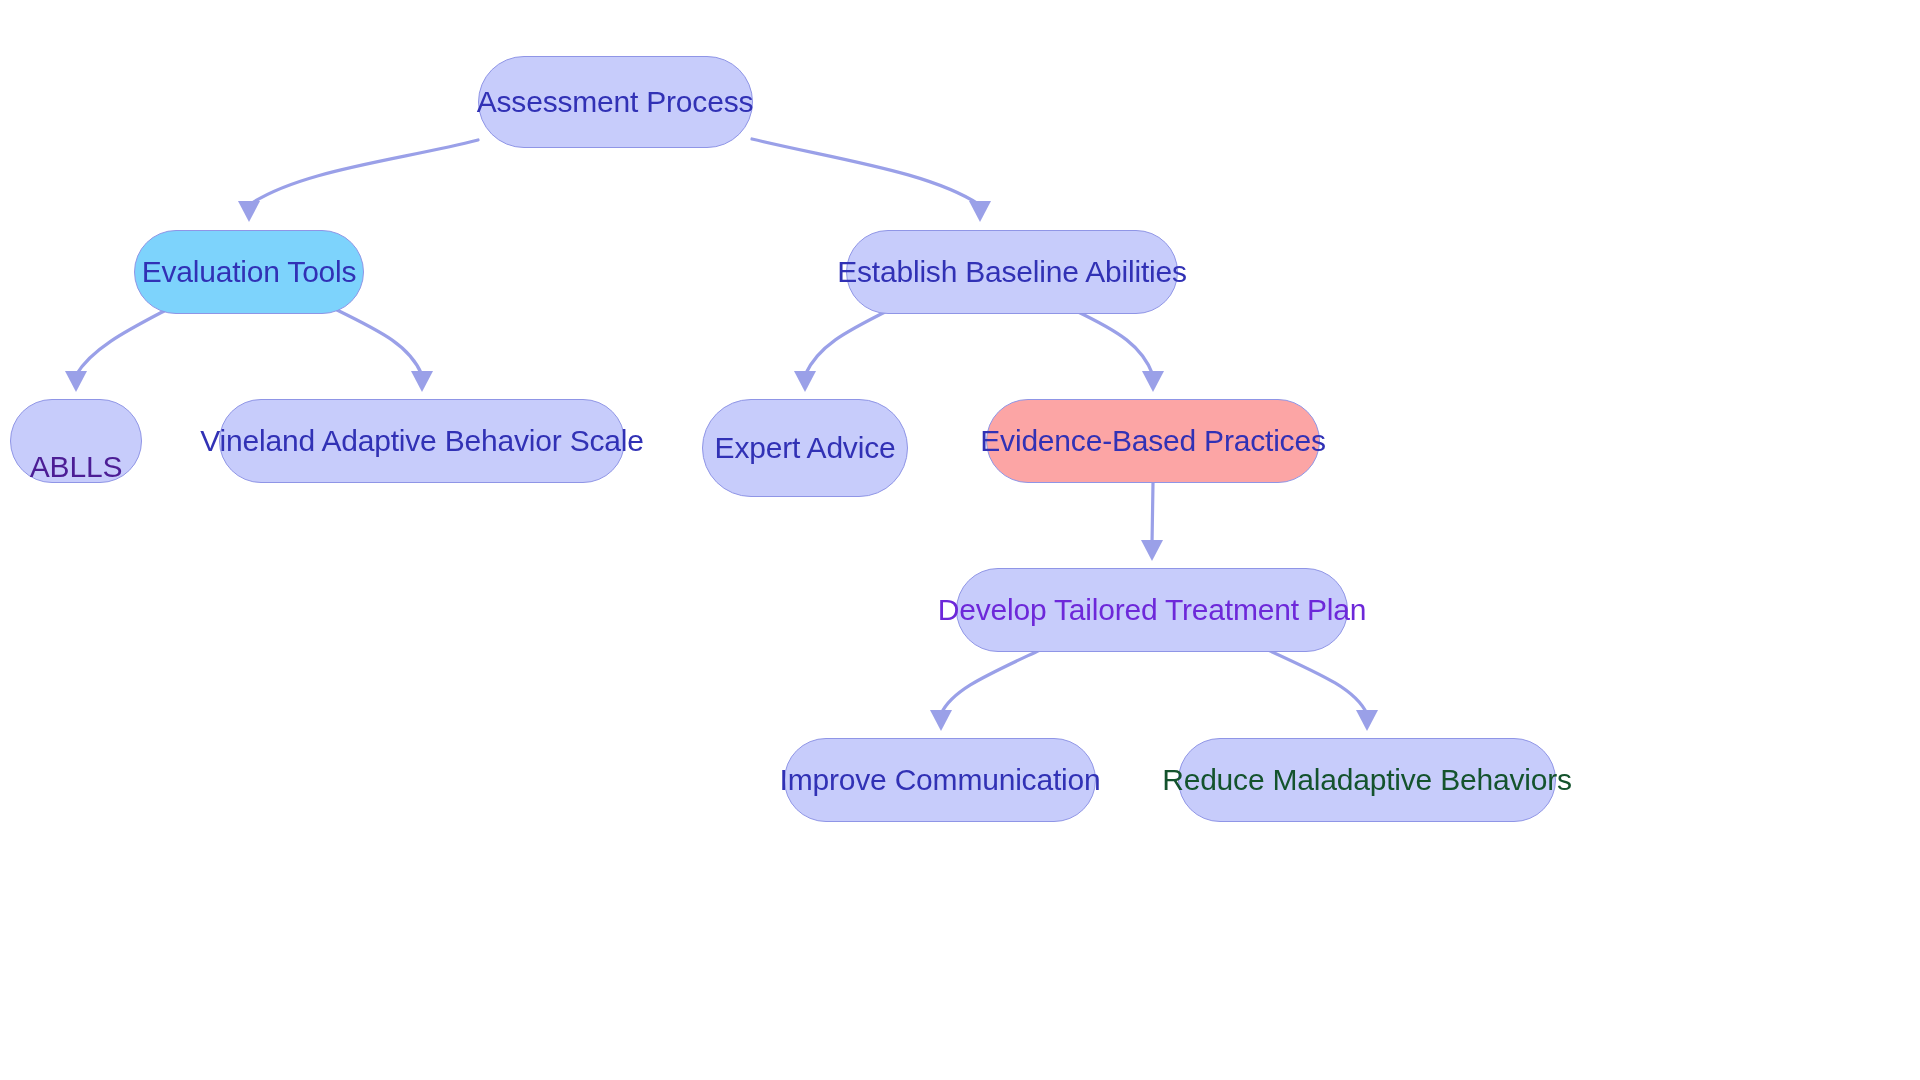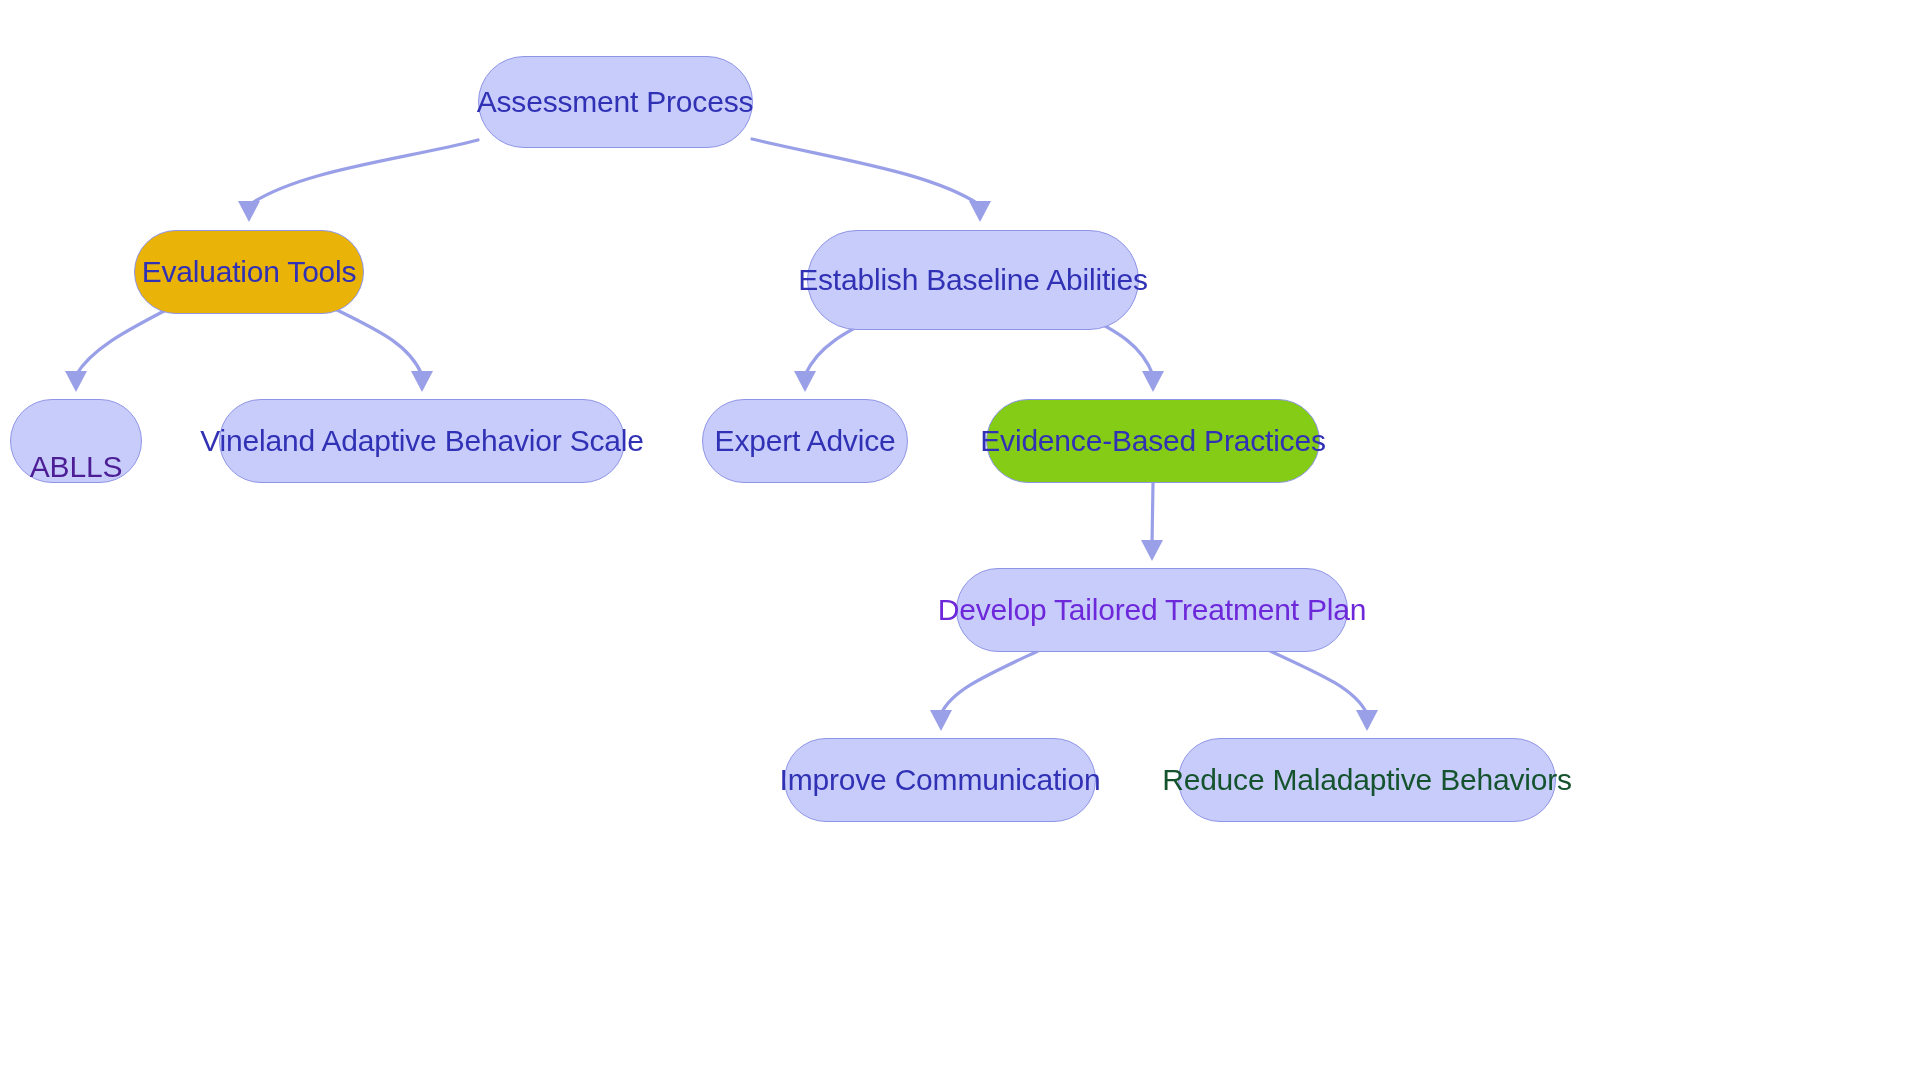--- a/index.html
+++ b/index.html
@@ -73,36 +73,36 @@
       <path d="M 1040,650 C 985,676 952,690 941,714" fill="none" stroke="#9aa0e8" stroke-width="3.2" stroke-linecap="round"></path>
       <polygon points="930,710 952,710 941,731" fill="#9aa0e8"></polygon>
       <path d="M 1268,650 C 1325,676 1356,690 1367,714" fill="none" stroke="#9aa0e8" stroke-width="3.2" stroke-linecap="round"></path>
       <polygon points="1356,710 1378,710 1367,731" fill="#9aa0e8"></polygon>
     </svg>
 
   <div id="node-layer">
       <div class="node" style="left: 477.5px; top: 56px; width: 275px; height: 92px; background: rgb(199, 204, 251); border-color: rgb(143, 149, 230); color: rgb(49, 49, 181);">
         <span class="node-label">Assessment Process</span>
       </div>
-      <div class="node" style="left: 134px; top: 230px; width: 230px; height: 84px; background: #eab308; border-color: rgb(143, 149, 230); color: rgb(49, 49, 181);">
+      <div class="node" style="left: 134px; top: 230px; width: 230px; height: 84px; background: #7dd3fc; border-color: rgb(143, 149, 230); color: rgb(49, 49, 181);">
         <span class="node-label">Evaluation Tools</span>
       </div>
-      <div class="node" style="left: 807px; top: 230px; width: 332px; height: 100px; background: rgb(199, 204, 251); border-color: rgb(143, 149, 230); color: rgb(49, 49, 181);">
+      <div class="node" style="left: 846px; top: 230px; width: 332px; height: 84px; background: rgb(199, 204, 251); border-color: rgb(143, 149, 230); color: rgb(49, 49, 181);">
         <span class="node-label">Establish Baseline Abilities</span>
       </div>
       <div class="node" style="left: 10px; top: 399px; width: 132px; height: 84px; background: rgb(199, 204, 251); border-color: rgb(143, 149, 230); color: #4c1d95; align-items: flex-end;">
         <span class="node-label">ABLLS</span>
       </div>
       <div class="node" style="left: 219px; top: 399px; width: 406px; height: 84px; background: rgb(199, 204, 251); border-color: rgb(143, 149, 230); color: rgb(49, 49, 181);">
         <span class="node-label">Vineland Adaptive Behavior Scale</span>
       </div>
-      <div class="node" style="left: 702px; top: 399px; width: 206px; height: 84px; background: rgb(199, 204, 251); border-color: rgb(143, 149, 230); color: rgb(49, 49, 181);">
+      <div class="node" style="left: 702px; top: 399px; width: 206px; height: 98px; background: rgb(199, 204, 251); border-color: rgb(143, 149, 230); color: rgb(49, 49, 181);">
         <span class="node-label">Expert Advice</span>
       </div>
-      <div class="node" style="left: 986px; top: 399px; width: 334px; height: 84px; background: #84cc16; border-color: rgb(143, 149, 230); color: rgb(49, 49, 181);">
+      <div class="node" style="left: 986px; top: 399px; width: 334px; height: 84px; background: #fca5a5; border-color: rgb(143, 149, 230); color: rgb(49, 49, 181);">
         <span class="node-label">Evidence-Based Practices</span>
       </div>
       <div class="node" style="left: 956px; top: 568px; width: 392px; height: 84px; background: rgb(199, 204, 251); border-color: rgb(143, 149, 230); color: #6d28d9;">
         <span class="node-label">Develop Tailored Treatment Plan</span>
       </div>
       <div class="node" style="left: 784px; top: 738px; width: 312px; height: 84px; background: rgb(199, 204, 251); border-color: rgb(143, 149, 230); color: rgb(49, 49, 181); align-items: center;">
         <span class="node-label">Improve Communication</span>
       </div>
       <div class="node" style="left: 1178px; top: 738px; width: 378px; height: 84px; background: rgb(199, 204, 251); border-color: rgb(143, 149, 230); color: #14532d;">
         <span class="node-label">Reduce Maladaptive Behaviors</span>

